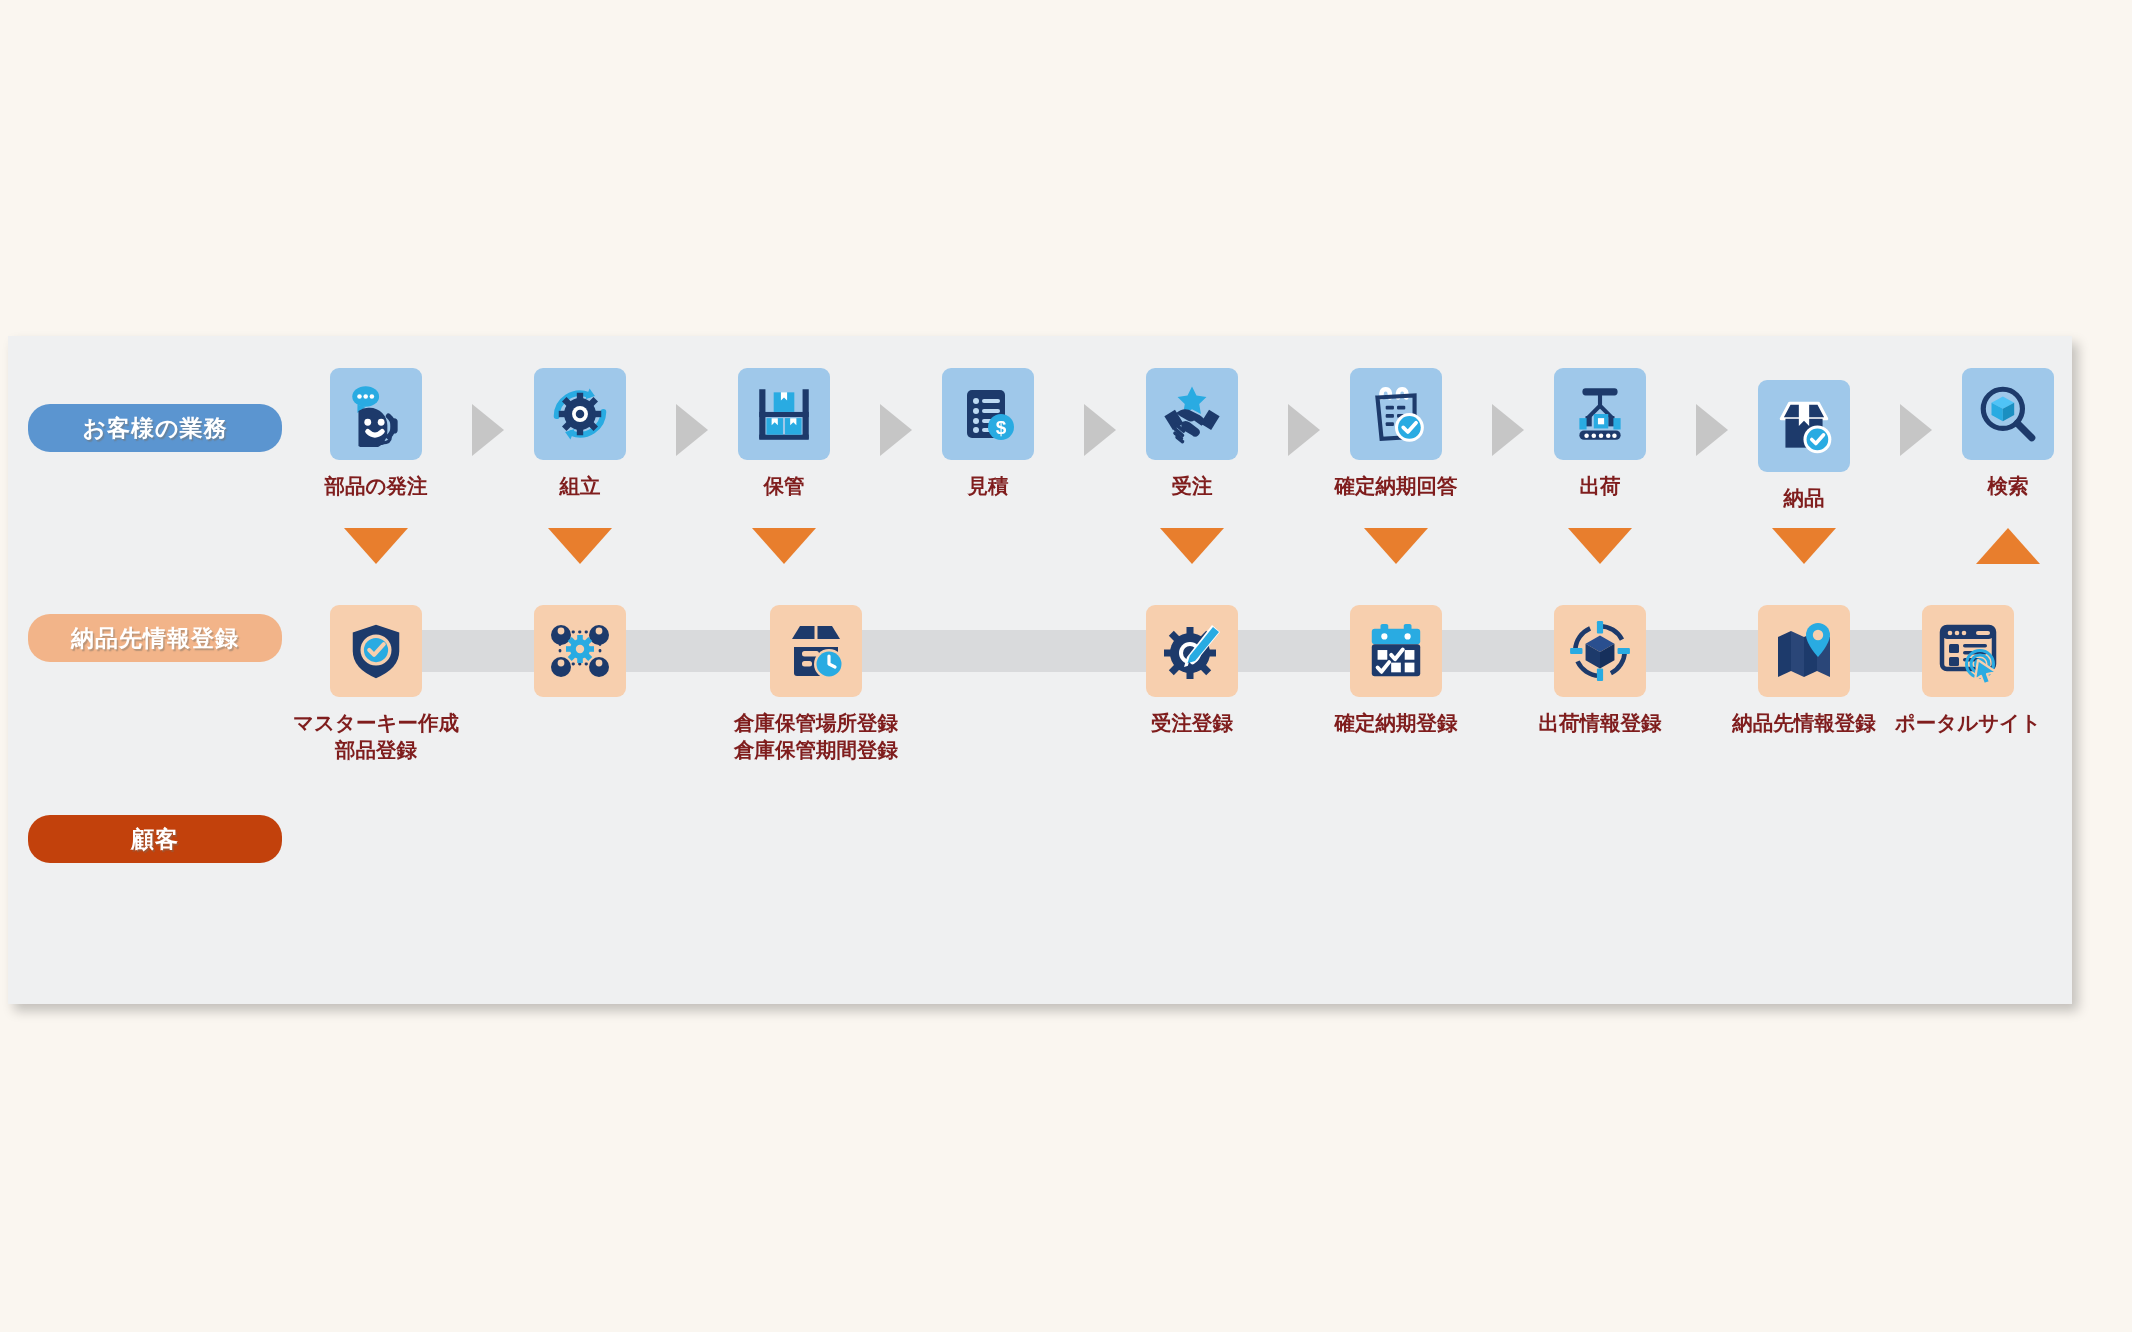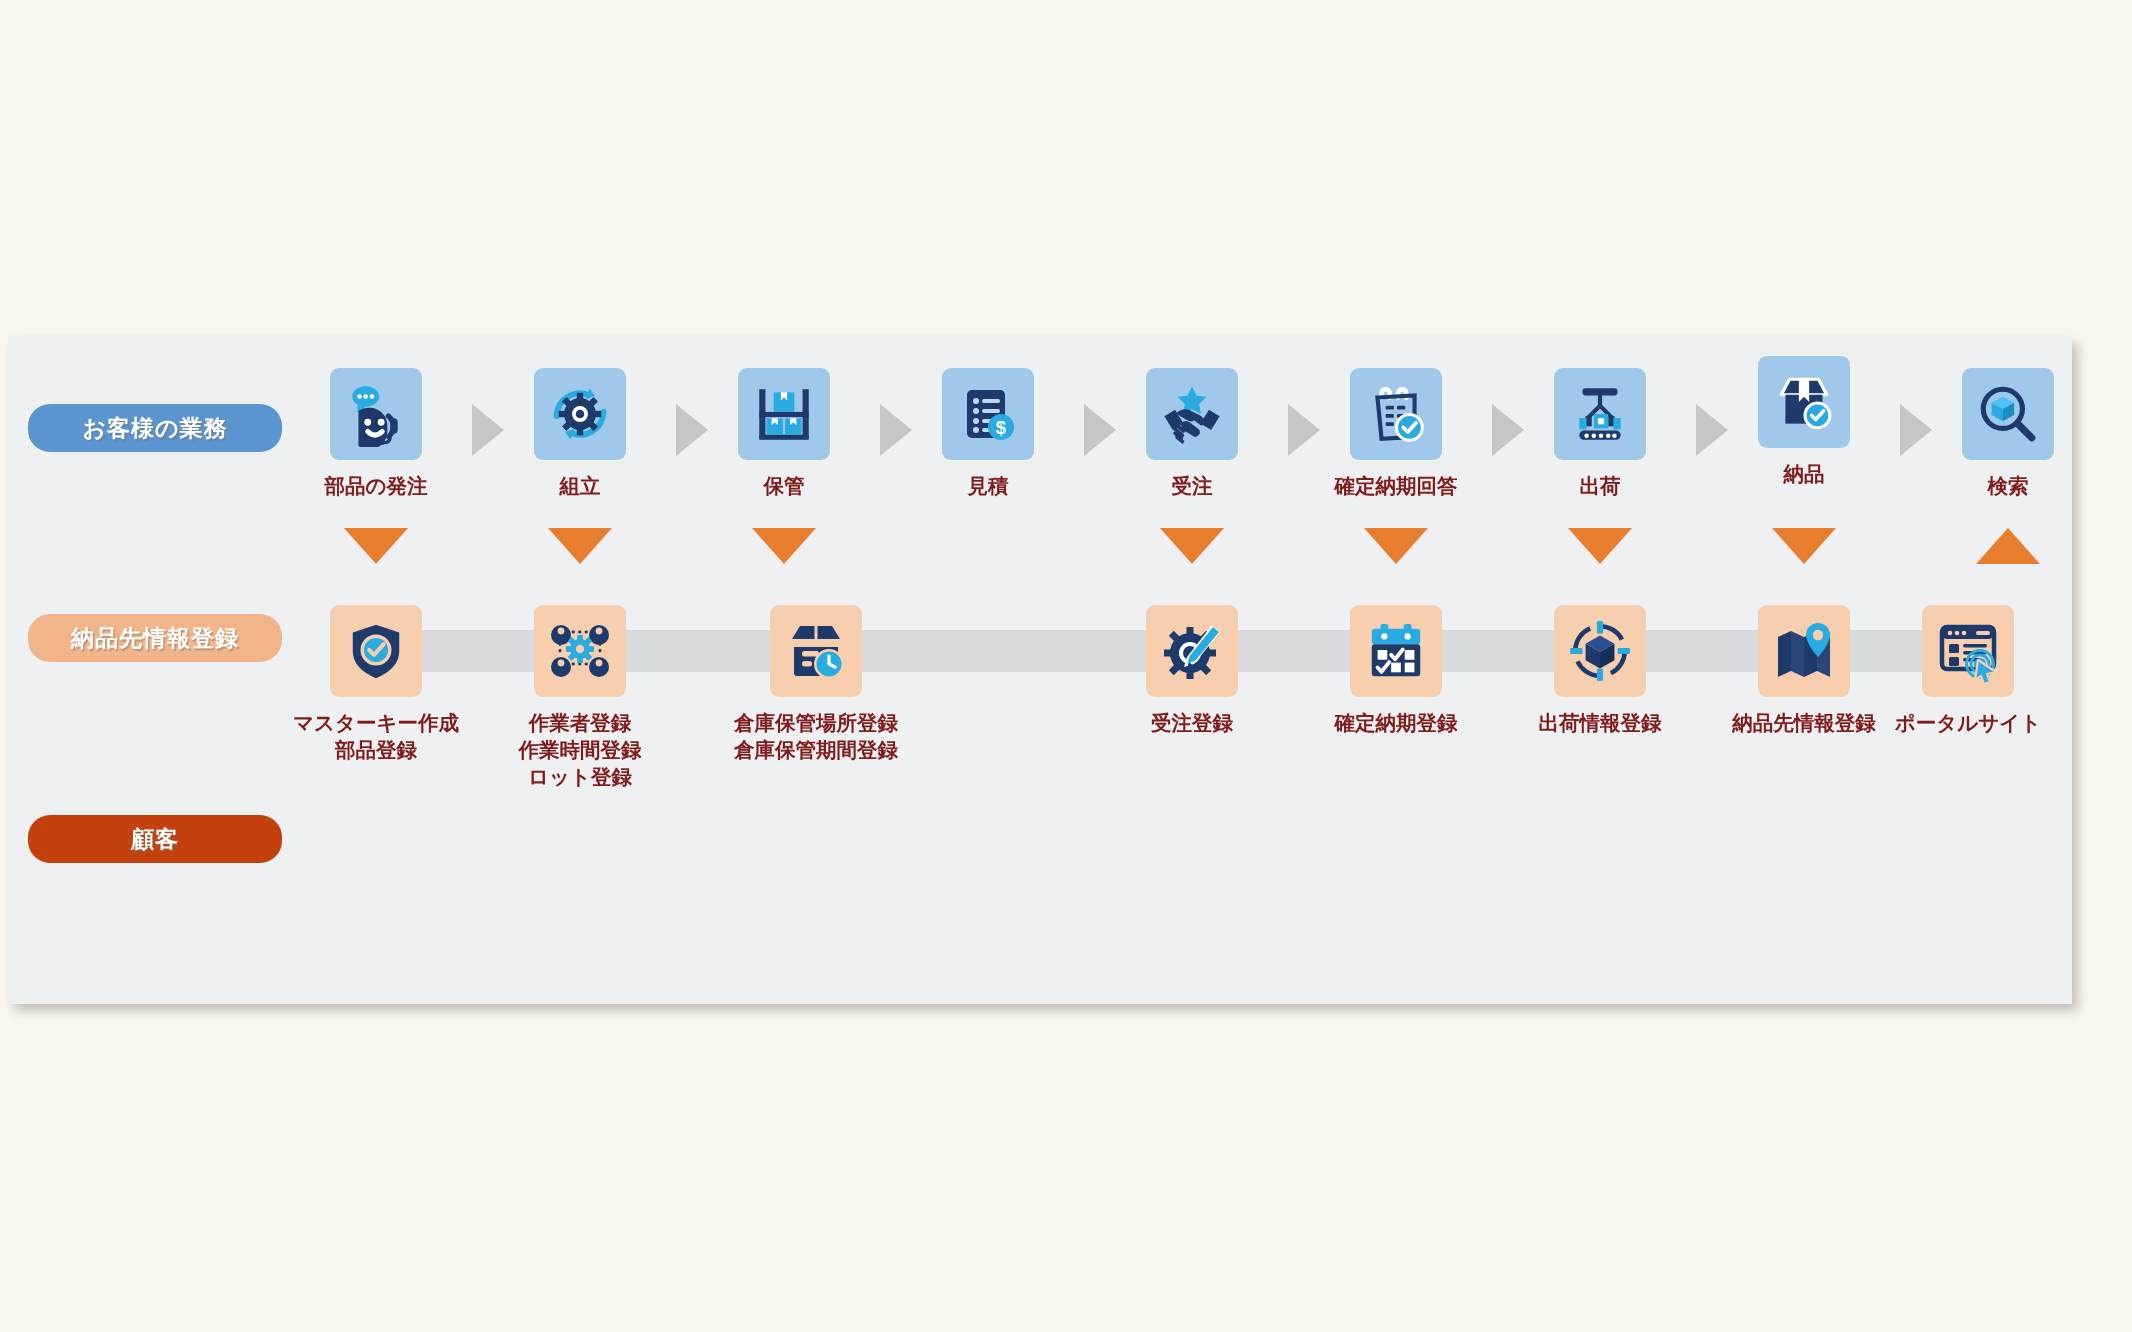--- a/index.html
+++ b/index.html
@@ -291,21 +291,21 @@
           <circle cx="26" cy="53" r="2.2"></circle>
         <circle cx="33" cy="53" r="2.2"></circle>
           <circle cx="40" cy="53" r="2.2"></circle>
           <circle cx="46" cy="53" r="2.2"></circle>
       </g>
     </svg>
   </div>
   <div class="node-label">出荷</div>
 </div>
 
-<div class="node" style="left:1704px; top:356px">
+<div class="node" style="left:1704px; top:380px">
   <div class="tile blue">
     <svg width="66" height="66" viewBox="0 0 64 64">
       <path d="M10 25 L18 10 L46 10 L54 25 Z" fill="#1d3a6b" stroke="#fff" stroke-width="3" stroke-linejoin="round"></path>
       <rect x="14" y="25" width="36" height="28" fill="#1d3a6b"></rect>
       <path d="M27 10 h10 v22 l-5 -5 -5 5 z" fill="#fff"></path>
       <circle cx="45" cy="45" r="13.5" fill="#fff"></circle>
       <circle cx="45" cy="45" r="10.5" fill="#29abe2"></circle>
       <path d="M39.5 45 l4 4 7.5 -8.5" stroke="#fff" stroke-width="3.4" fill="none" stroke-linecap="round" stroke-linejoin="round"></path>
     </svg>
   </div>
@@ -375,23 +375,20 @@
         <rect x="18" y="27.2" width="6" height="5.6"></rect>
           <rect x="40" y="27.2" width="6" height="5.6"></rect>
         <rect x="21" y="19" width="5.6" height="6" transform="rotate(-45 24 22)"></rect>
         <rect x="37.4" y="35" width="5.6" height="6" transform="rotate(-45 40 38)"></rect>
         <rect x="37.4" y="19" width="5.6" height="6" transform="rotate(45 40 22)"></rect>
         <rect x="21" y="35" width="5.6" height="6" transform="rotate(45 24 38)"></rect>
       </g>
       <circle cx="32" cy="30" r="4.2" fill="#f7cfae"></circle>
     </svg>
   </div>
-  <div class="node-label">作業者登録
-作業時間登録
-ロット登録</div>
 </div>
 
 <div class="node" style="left:716px; top:605px">
   <div class="tile peach">
     <svg width="64" height="64" viewBox="0 0 64 64">
       <path d="M8 20 L16 7 L48 7 L56 20 Z" fill="#1d3a6b"></path>
       <line x1="32" y1="7" x2="32" y2="20" stroke="#f7cfae" stroke-width="3"></line>
       <rect x="10" y="24" width="44" height="33" rx="3" fill="#1d3a6b"></rect>
       <rect x="10" y="24" width="44" height="4" fill="#f7cfae"></rect>
       <rect x="18" y="32" width="17" height="5.5" rx="2.5" fill="#f7cfae"></rect>

